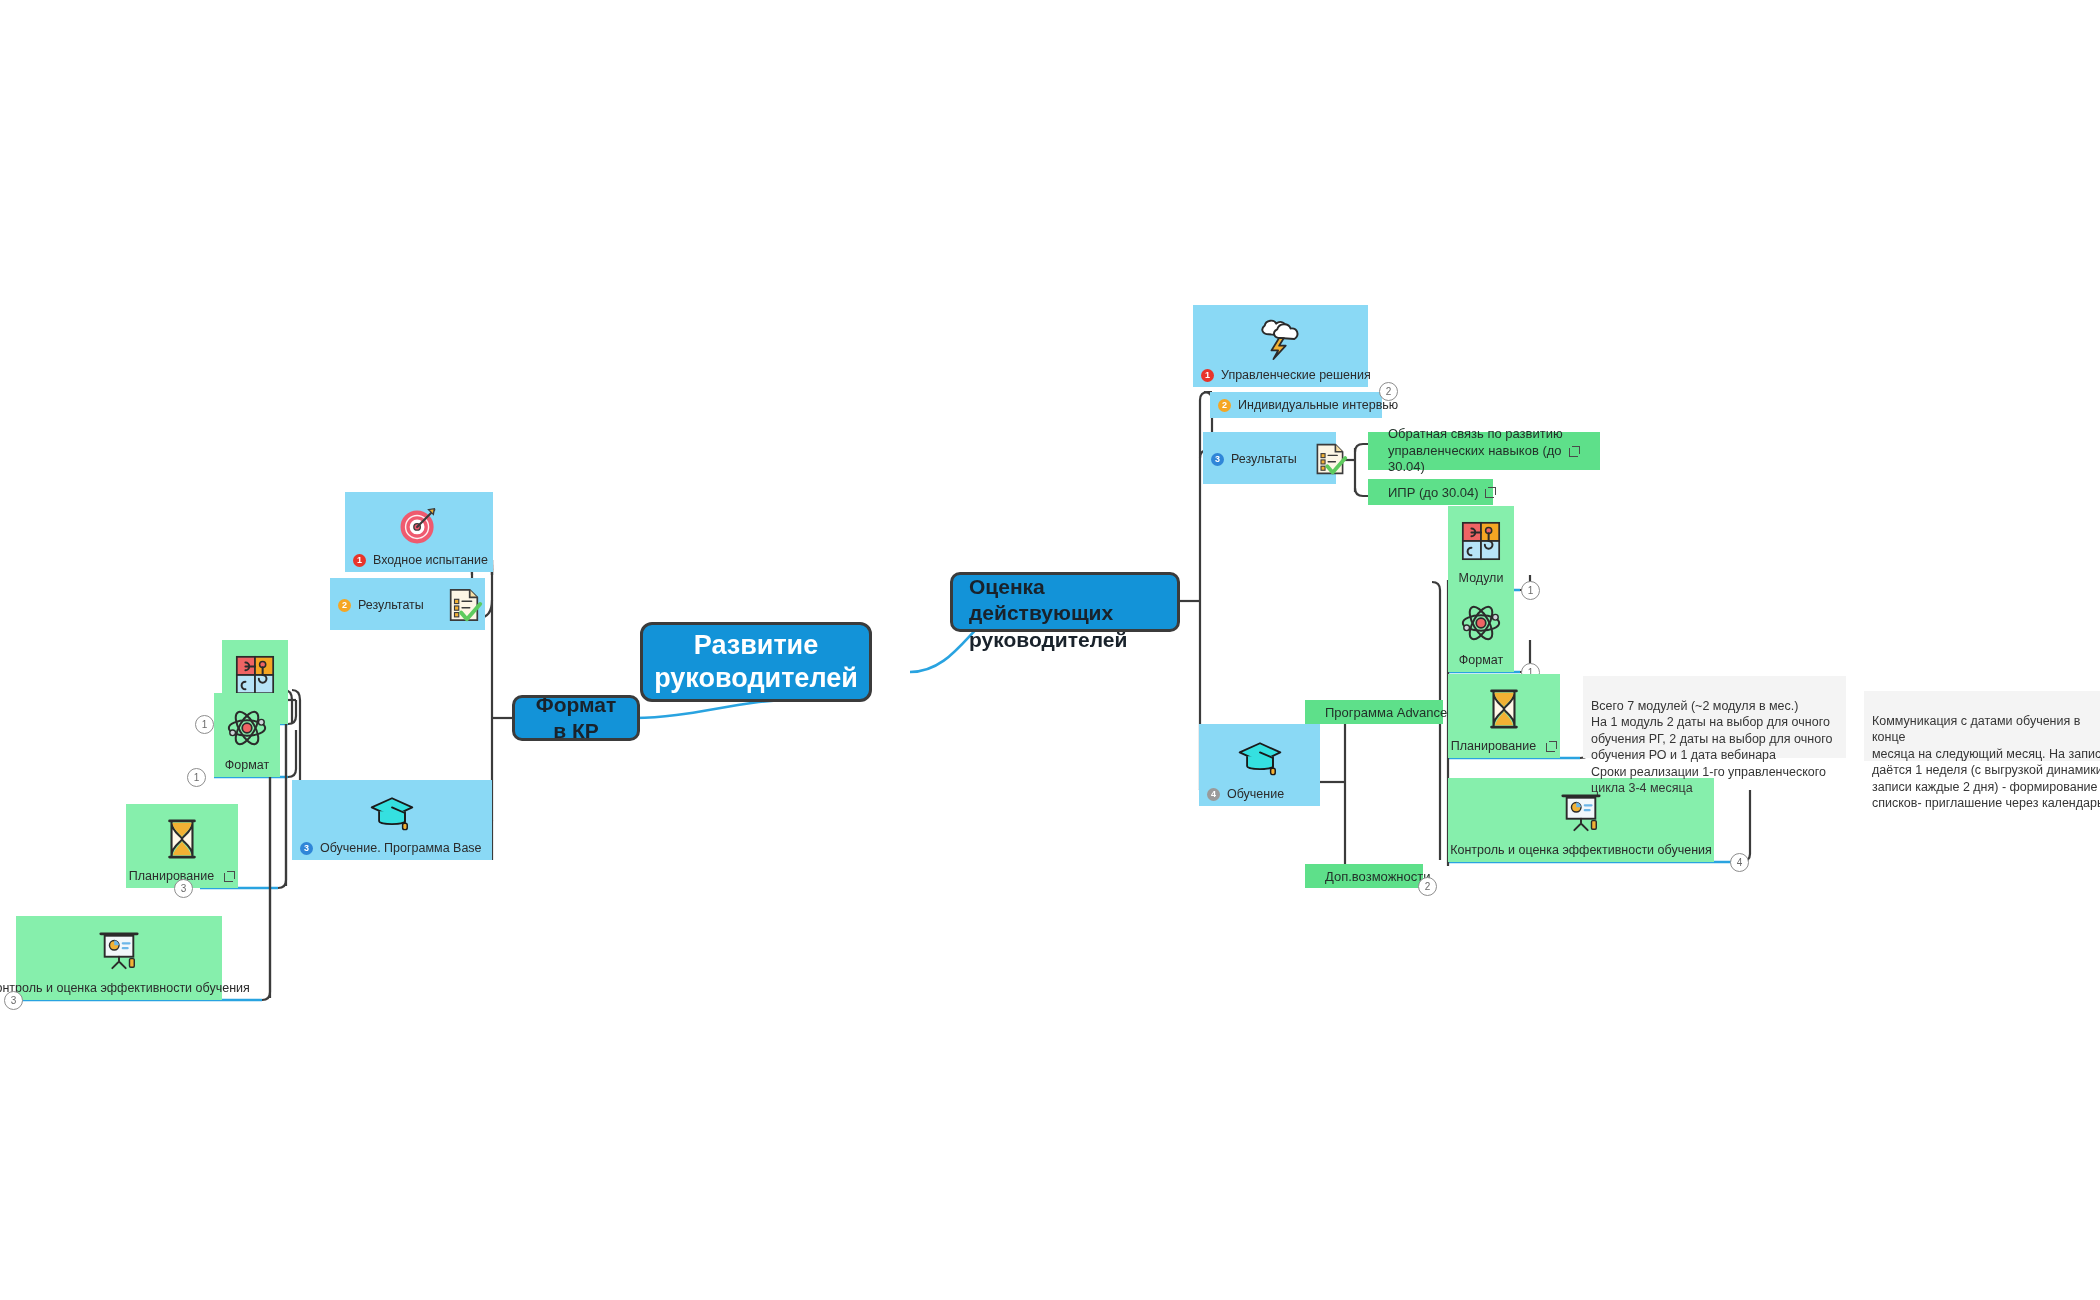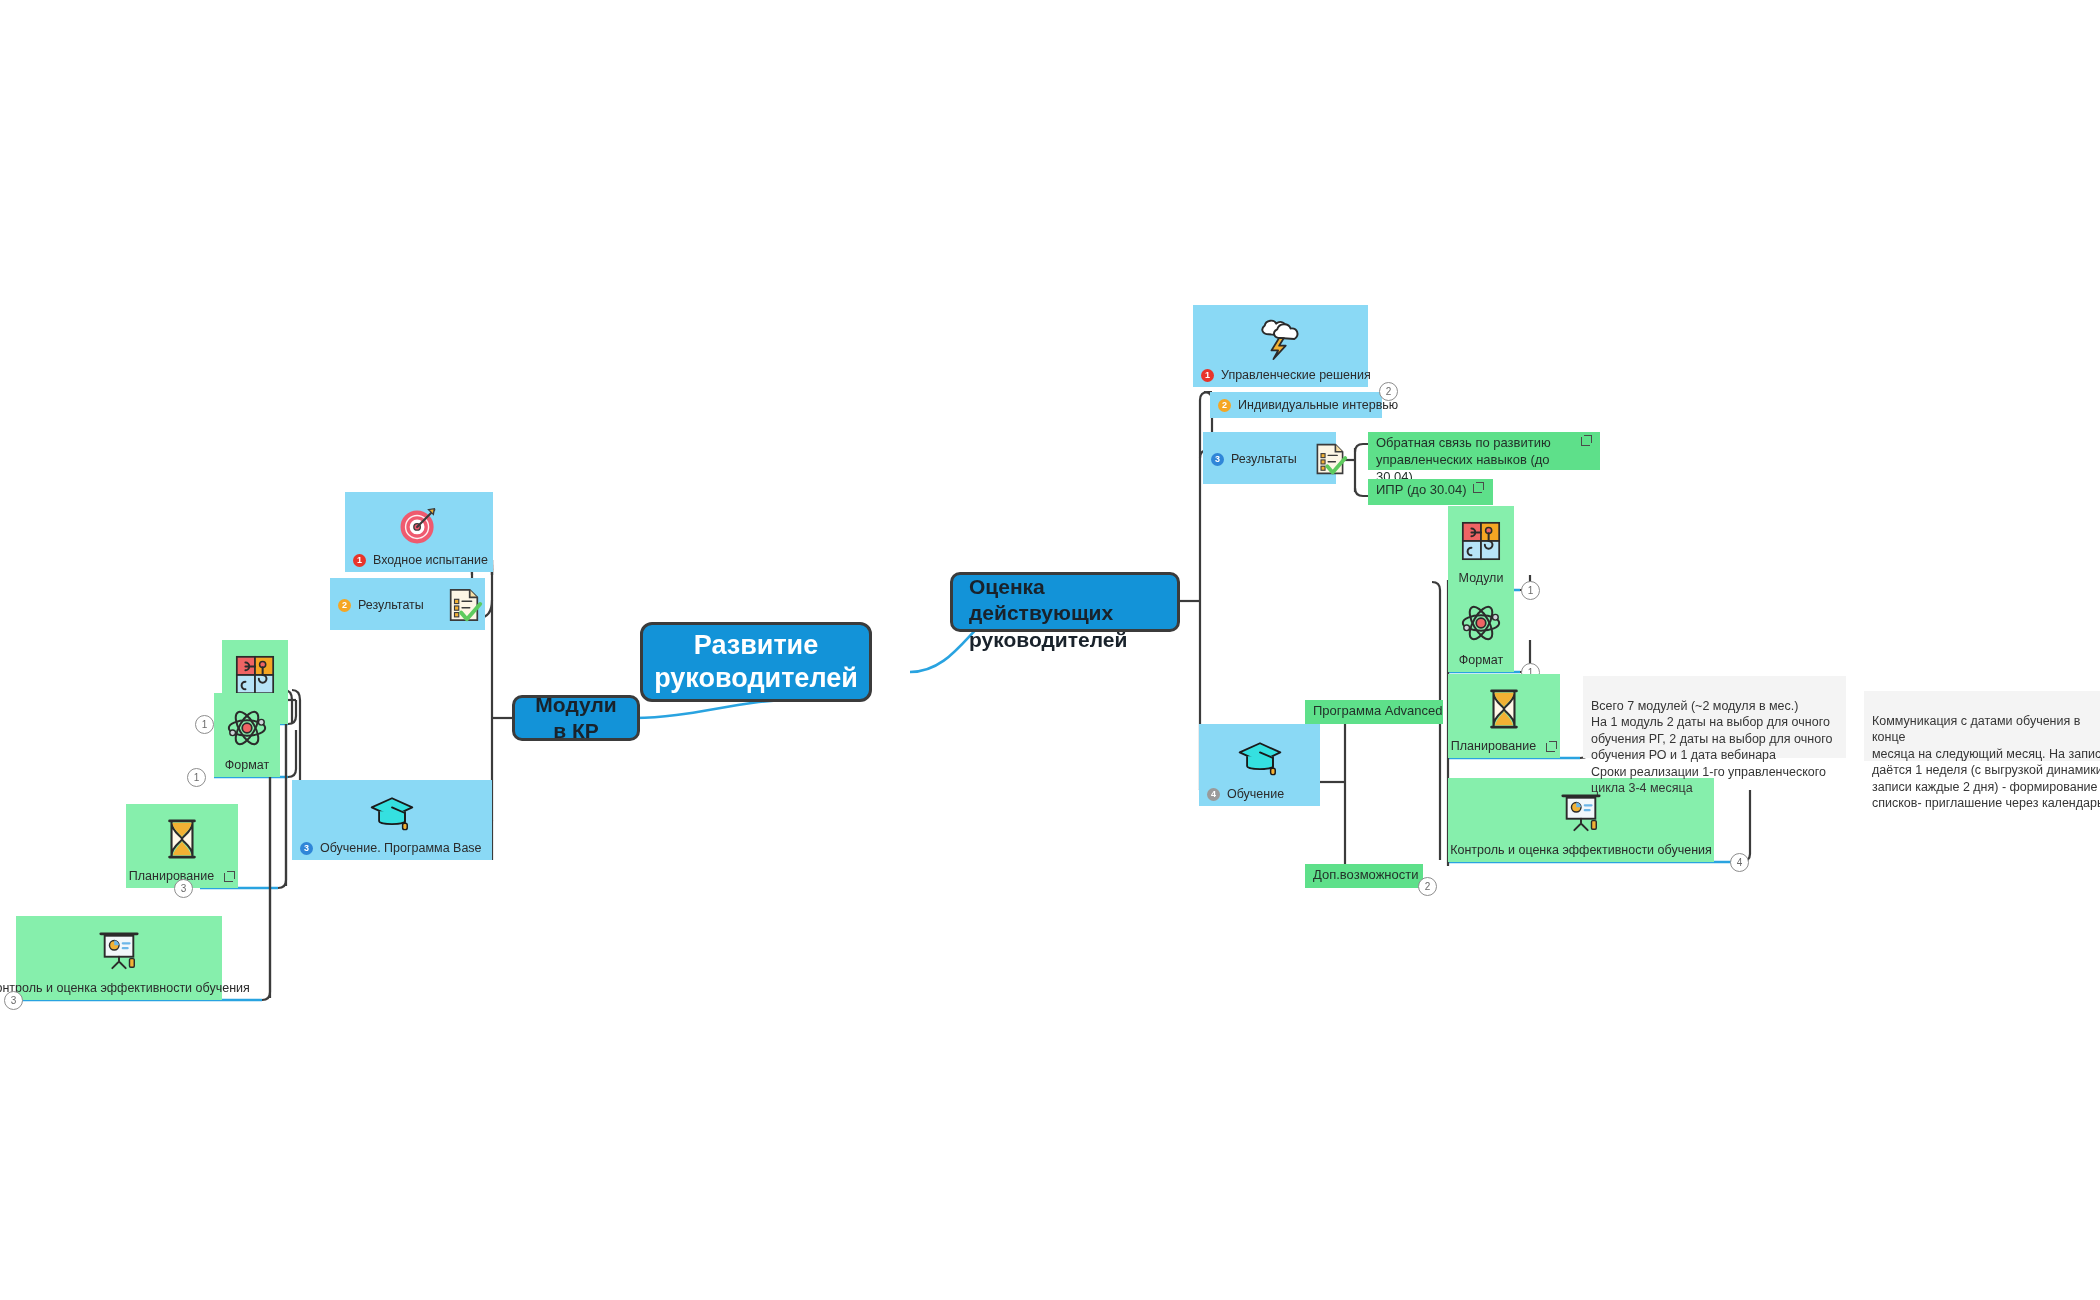--- a/index.html
+++ b/index.html
@@ -92,23 +92,23 @@
     width: 7px; height: 7px;
     border-top: 1.4px solid #4a4a4a; border-right: 1.4px solid #4a4a4a;
   }
 
   
   .pill {
     position: absolute;
     background: #5ee08a;
     color: #23322a;
     font-size: 13px;
-    padding: 3px 8px;
+    padding: 3px 20px;
     white-space: nowrap;
-    display: flex; align-items: flex-start;
+    display: flex; align-items: center;
   }
   .pill.multi { white-space: normal; line-height: 1.3; }
 
   
   .note {
     position: absolute;
     background: #f4f4f4;
     color: #353535;
     font-size: 12.5px;
     line-height: 1.32;
@@ -237,21 +237,21 @@
       <path d="M1448 580 L 1448 866"></path>
     </g>
   </svg>
 
   <div class="node root-node" style="left:640px; top:622px; width:232px; height:80px;">
     <span style="white-space:pre-line;">Развитие
 руководителей</span>
   </div>
 
   <div class="node branch-node center-txt" style="left:512px; top:695px; width:128px; height:46px;">
-    <span>Модули в КР</span>
+    <span>Формат в КР</span>
   </div>
 
   <div class="card blue" style="left:345px; top:492px; width:148px; height:80px;">
     <div class="icon-wrap">
       <svg class="ico" width="46" height="46" viewBox="0 0 48 48">
         <circle cx="22" cy="26" r="15" fill="#fdeef0" stroke="#3b3b3b" stroke-width="2"></circle>
         <circle cx="22" cy="26" r="15" fill="none" stroke="#ef5a6f" stroke-width="4.5"></circle>
         <circle cx="22" cy="26" r="9.5" fill="#fff" stroke="#3b3b3b" stroke-width="1.6"></circle>
         <circle cx="22" cy="26" r="9.5" fill="none" stroke="#ef5a6f" stroke-width="3.5"></circle>
         <circle cx="22" cy="26" r="3.4" fill="#ef5a6f" stroke="#3b3b3b" stroke-width="1.4"></circle>

